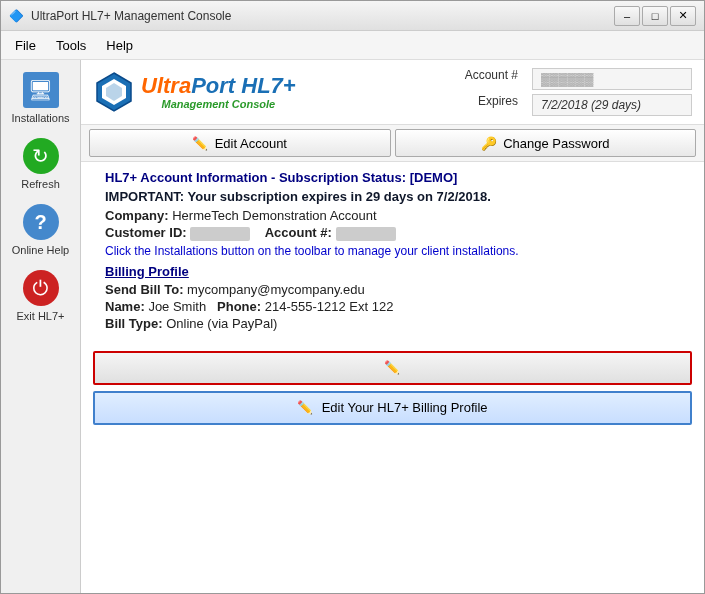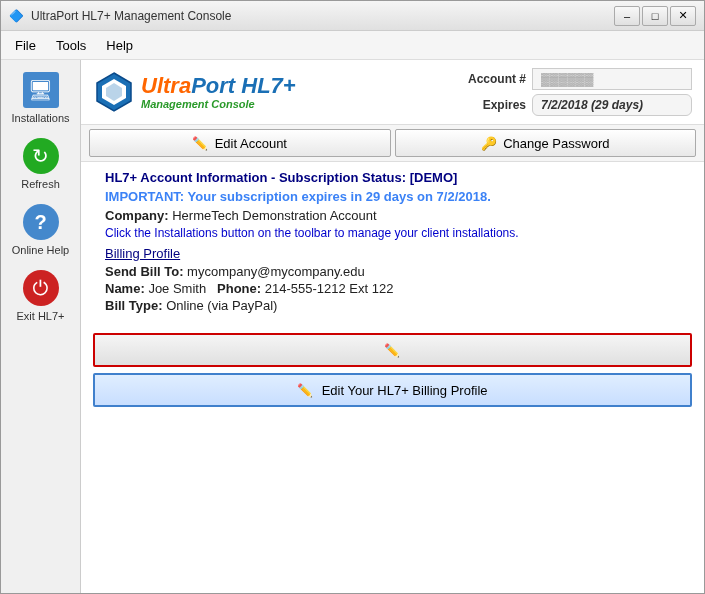--- a/index.html
+++ b/index.html
@@ -139,21 +139,21 @@
       display: flex;
       align-items: center;
       padding: 8px 12px;
       border-bottom: 1px solid #ddd;
       gap: 10px;
     }
 
     .logo-area {
       display: flex;
       flex-direction: column;
-      align-items: flex-start;
+      align-items: center;
     }
 
     .logo-text {
       font-size: 22px;
       font-weight: bold;
       font-style: italic;
       color: #1a6fb5;
       line-height: 1.1;
     }
 
@@ -168,23 +168,21 @@
 
     .account-info {
       margin-left: auto;
       display: flex;
       flex-direction: column;
       gap: 4px;
     }
 
     .account-row {
       display: flex;
-      align-items: center;
-      gap: 6px;
-      font-weight: bold;
+      gap: 14px;
     }
 
     .account-label {
       font-size: 12px;
       color: #333;
       text-align: right;
       min-width: 70px;
     }
 
     .account-field {
@@ -227,42 +225,42 @@
     }
 
     .info-title {
       font-size: 13px;
       font-weight: bold;
       color: #000080;
       margin-bottom: 4px;
     }
 
     .info-warning {
-      color: #3b82f6;
+      color: #0f172a;
       font-size: 13px;
       font-weight: bold;
       margin-bottom: 4px;
     }
 
     .info-line {
       font-size: 13px;
       margin-bottom: 2px;
       color: #222;
     }
 
     .info-link {
       color: #0000cc;
       font-size: 12px;
       cursor: pointer;
       text-decoration: none;
     }
 
     .section-title {
       font-size: 13px;
-      font-weight: normal;
+      font-weight: bold;
       color: #000080;
       margin-top: 6px;
       margin-bottom: 3px;
       text-decoration: underline;
     }
 
     .blurred {
       background: #ccc;
       color: transparent;
       border-radius: 2px;
@@ -417,21 +415,21 @@
 
         <div class="account-info">
           <div class="account-row">
             <span class="account-label">Account #</span>
             <div class="account-field" style="display:flex;align-items:center;">
               <span style="color:#aaa;font-style:italic;font-size:12px;">▓▓▓▓▓▓</span>
             </div>
           </div>
           <div class="account-row">
             <span class="account-label">Expires</span>
-            <div class="account-field" style="display:flex;align-items:center;border-radius:6px;">
+            <div class="account-field" style="display:flex;align-items:center;">
               <span style="color:#333;font-size:12px;">7/2/2018 (29 days)</span>
             </div>
           </div>
         </div>
       </div>
 
       <div class="toolbar">
         <button class="toolbar-btn">
           <span>✏️</span>
           <span>Edit Account</span>
@@ -443,20 +441,27 @@
       </div>
 
       <div class="info-panel">
         <div class="info-title">HL7+ Account Information - Subscription Status: [DEMO]</div>
         <div class="info-warning">IMPORTANT: Your subscription expires in 29 days on 7/2/2018.</div>
         <div class="info-line">
           <strong>Company:</strong>
           <span>HermeTech Demonstration Account</span>
         </div>
         <div class="info-line">
+          <strong>Customer ID:</strong>
+          <span class="blurred">&nbsp;&nbsp;&nbsp;&nbsp;&nbsp;&nbsp;&nbsp;&nbsp;&nbsp;&nbsp;</span>
+          &nbsp;&nbsp;
+          <strong>Account #:</strong>
+          <span class="blurred">&nbsp;&nbsp;&nbsp;&nbsp;&nbsp;&nbsp;&nbsp;&nbsp;&nbsp;&nbsp;</span>
+        </div>
+        <div class="info-line">
           <a class="info-link">Click the Installations button on the toolbar to manage your client installations.</a>
         </div>
 
         <div class="section-title">Billing Profile</div>
         <div class="info-line">
           <strong>Send Bill To:</strong>
           <span>mycompany@mycompany.edu</span>
         </div>
         <div class="info-line">
           <strong>Name:</strong>

